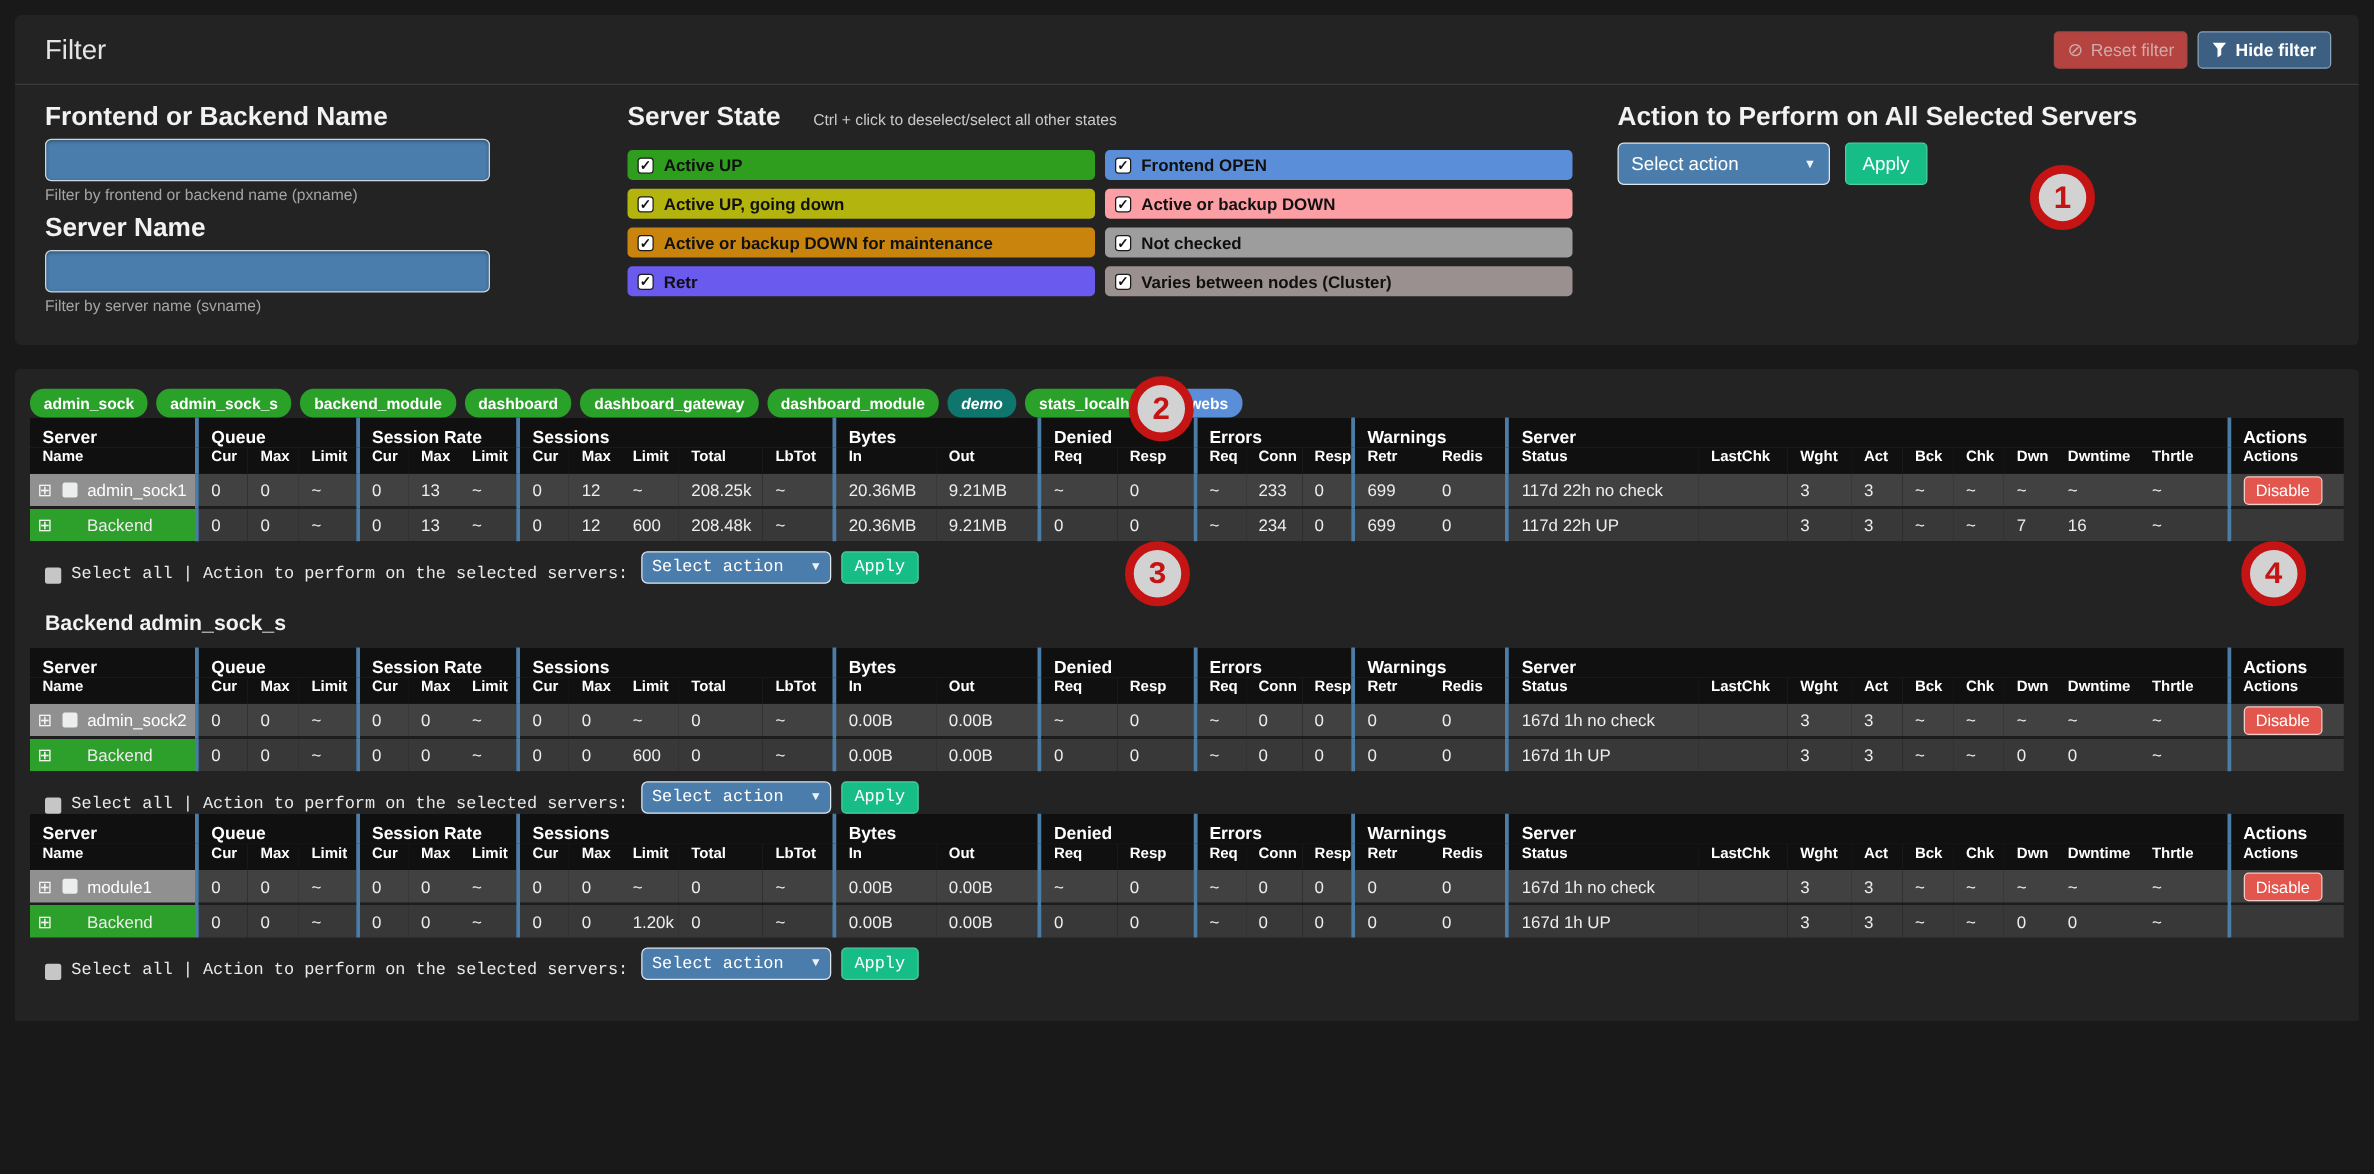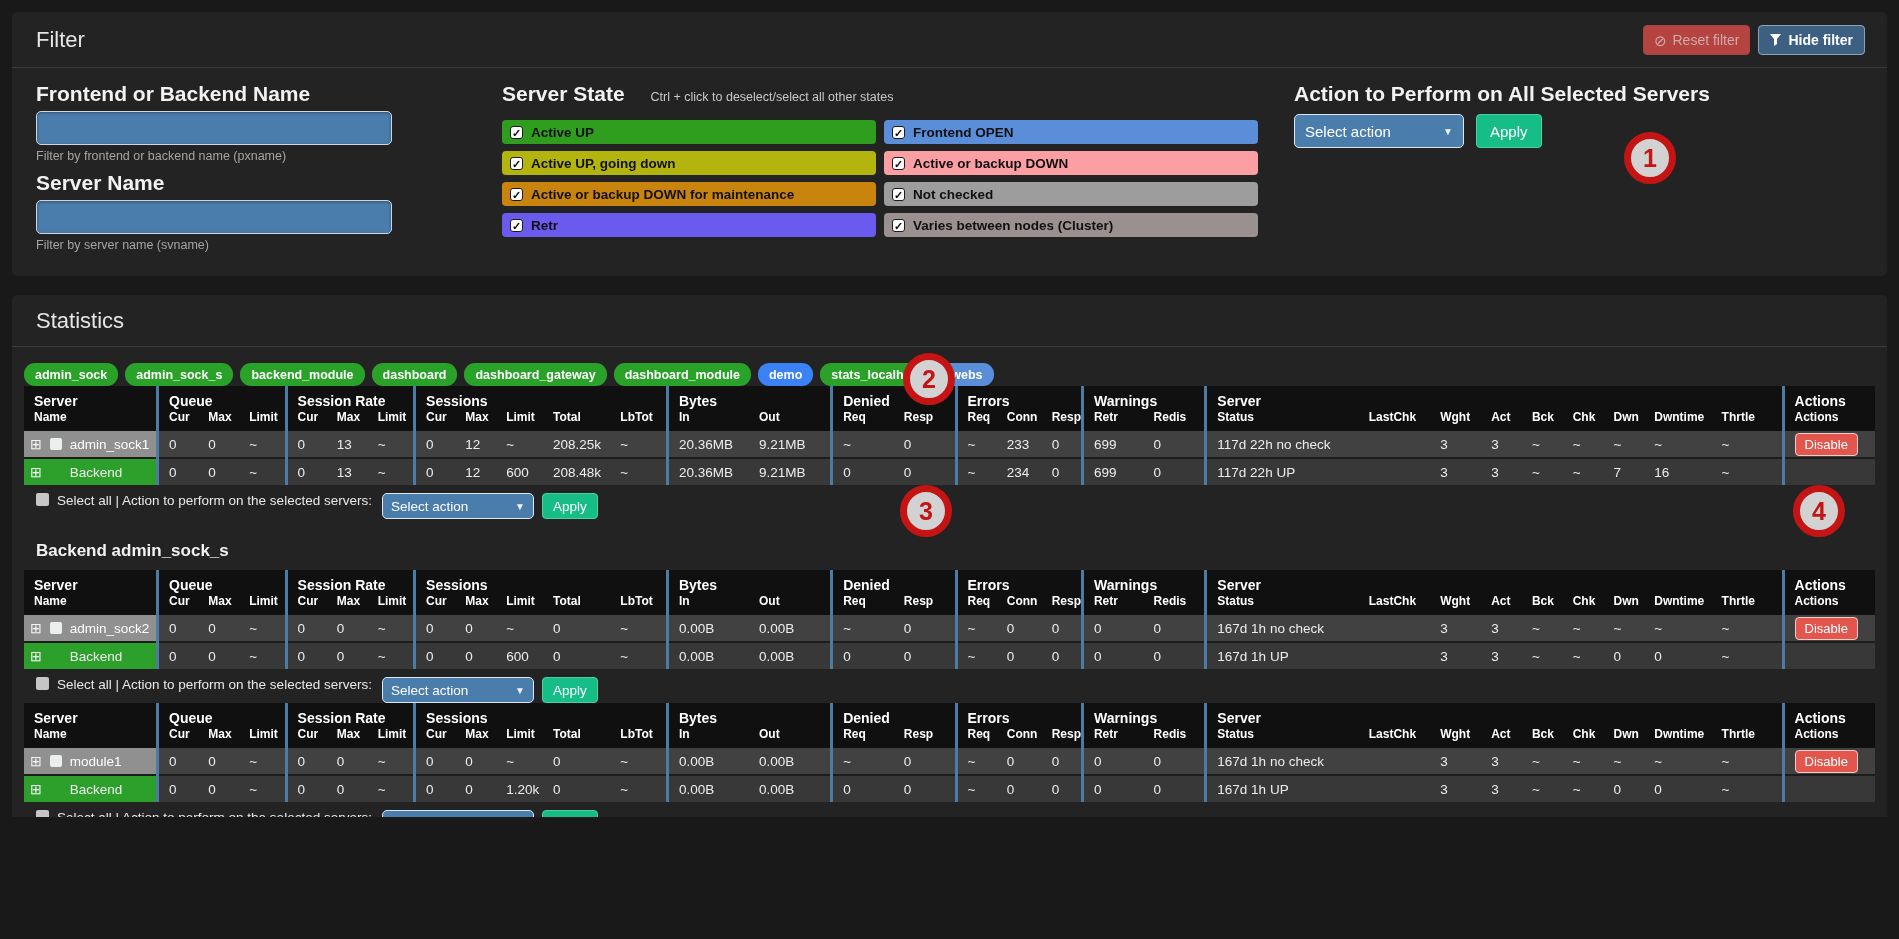--- a/index.html
+++ b/index.html
@@ -51,21 +51,21 @@
   .btn-apply { background:#17bd86; color:#fff; border:1px solid #4ccfa1; border-radius:4px;
                font-family:inherit; cursor:pointer; }
   .btn-apply-lg { height:34px; font-size:15px; padding:0 13px; }
   .btn-apply-sm { height:26px; font-size:13.5px; padding:0 10px; }
 
   .stats-body { padding:12px 12px 20px; }
   .badges-row { display:flex; gap:7px; align-items:center; position:relative; margin-top:4px; }
   .badge { height:23px; display:flex; align-items:center; padding:0 11px; border-radius:11px;
            font-size:12.5px; font-weight:bold; color:#fff; cursor:pointer; }
   .badge-green { background:#2aa22a; }
-  .badge-gray  { background:#3b82f6; }
+  .badge-gray  { background:#0f766e;font-style:italic; }
   .badge-blue  { background:#5a8ed8; }
 
   .backend-heading { font-size:17px; font-weight:bold; color:#f2f2f2; margin:22px 0 9px 12px; }
 
   table { width:100%; border-collapse:collapse; table-layout:fixed; }
   thead th { background:#101010; color:#fff; text-align:left; font-weight:bold; }
   th.group { font-size:14px; padding:7px 10px 1px; white-space:nowrap; overflow:hidden; }
   th.sub   { font-size:12px;  padding:0 10px 7px; white-space:nowrap; overflow:hidden; }
   td { font-size:13.5px; color:#ededed; padding:0 10px; height:27px; white-space:nowrap; overflow:hidden; }
   tr.row-server  td { background:#414141; }
@@ -76,22 +76,22 @@
   tr.row-backend td.name { background:#2da02c; }
   .name-inner { display:flex; align-items:center; gap:8px; }
   .plus { color:#f4f4f4; font-size:14px; line-height:1; cursor:pointer; }
   .row-cb { width:12px; height:12px; flex:0 0 12px; background:#eceded; border-radius:2px; cursor:pointer; }
   .bk-name { margin:0 auto; }
   .srv-name { color:#fff; }
 
   .btn-disable { background:#e2564d; border:1px solid #f3cdc9; border-radius:4px; color:#fff;
                  font-size:13px; padding:3px 9px; font-family:inherit; cursor:pointer; }
 
-  .select-all-row { display:flex; align-items:flex-start; gap:8px; margin:8px 0 0 12px; position:relative;
-                    font-size:13.5px; color:#e9e9e9; }
+  .select-all-row { display:flex; align-items:flex-end; gap:8px; margin:8px 0 0 12px; position:relative;
+                    font-size:13.5px; color:#e9e9e9;font-family:Liberation Mono, monospace; }
   .sel-cb { width:13px; height:13px; background:#c6c6c6; border-radius:2px; cursor:pointer; }
   .sel-label { margin-right:2px; }
 
   .circle { position:absolute; width:52px; height:52px; border:7px solid #c41414; border-radius:50%;
             background:#d2d2d2; color:#c41414; font-weight:bold; font-size:25px;
             display:flex; align-items:center; justify-content:center; z-index:5; }
 </style>
 </head>
 <body>
 
@@ -170,23 +170,20 @@
             <span class="caret">▼</span>
           </div>
           <button class="btn-apply btn-apply-lg">Apply</button>
         </div>
       </div>
     </div>
     <div class="circle" style="left:1612px; top:120px;">1</div>
   </section>
 
   <section class="panel stats-panel">
-    <div class="panel-hd">
-      <div class="panel-title">Statistics</div>
-    </div>
     <div class="stats-body">
       <div class="badges-row" id="badges-row">
           <span class="badge badge-green">admin_sock</span>
           <span class="badge badge-green">admin_sock_s</span>
           <span class="badge badge-green">backend_module</span>
           <span class="badge badge-green">dashboard</span>
           <span class="badge badge-green">dashboard_gateway</span>
           <span class="badge badge-green">dashboard_module</span>
           <span class="badge badge-gray">demo</span>
           <span class="badge badge-green">stats_localhost</span>

